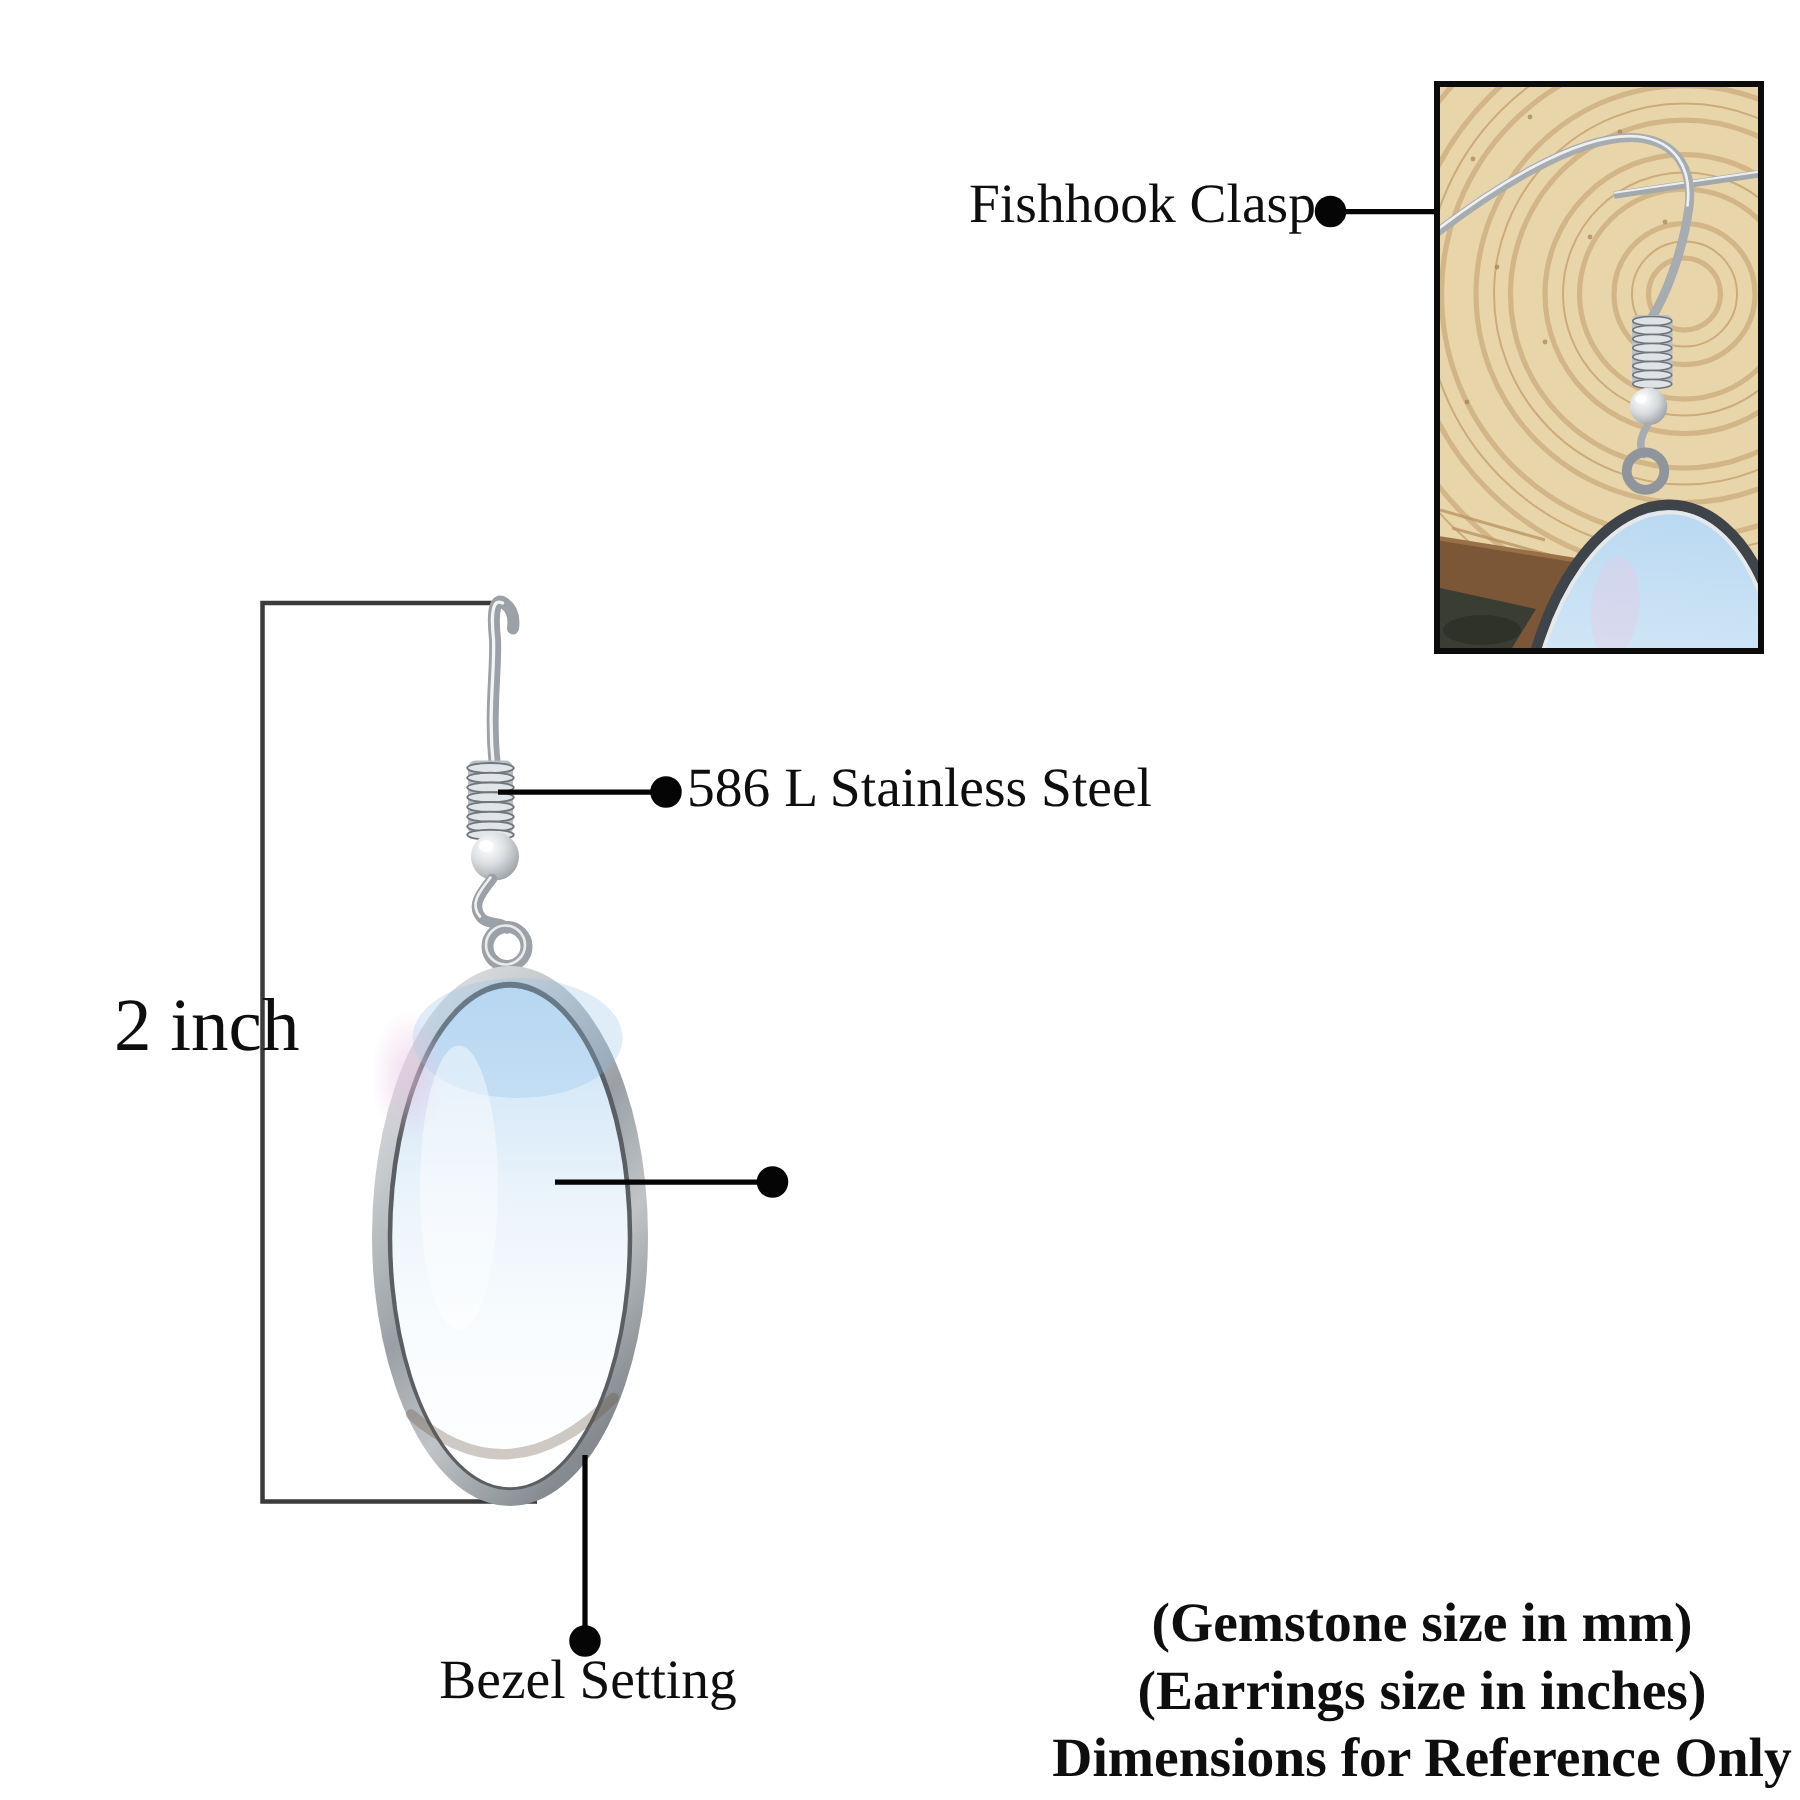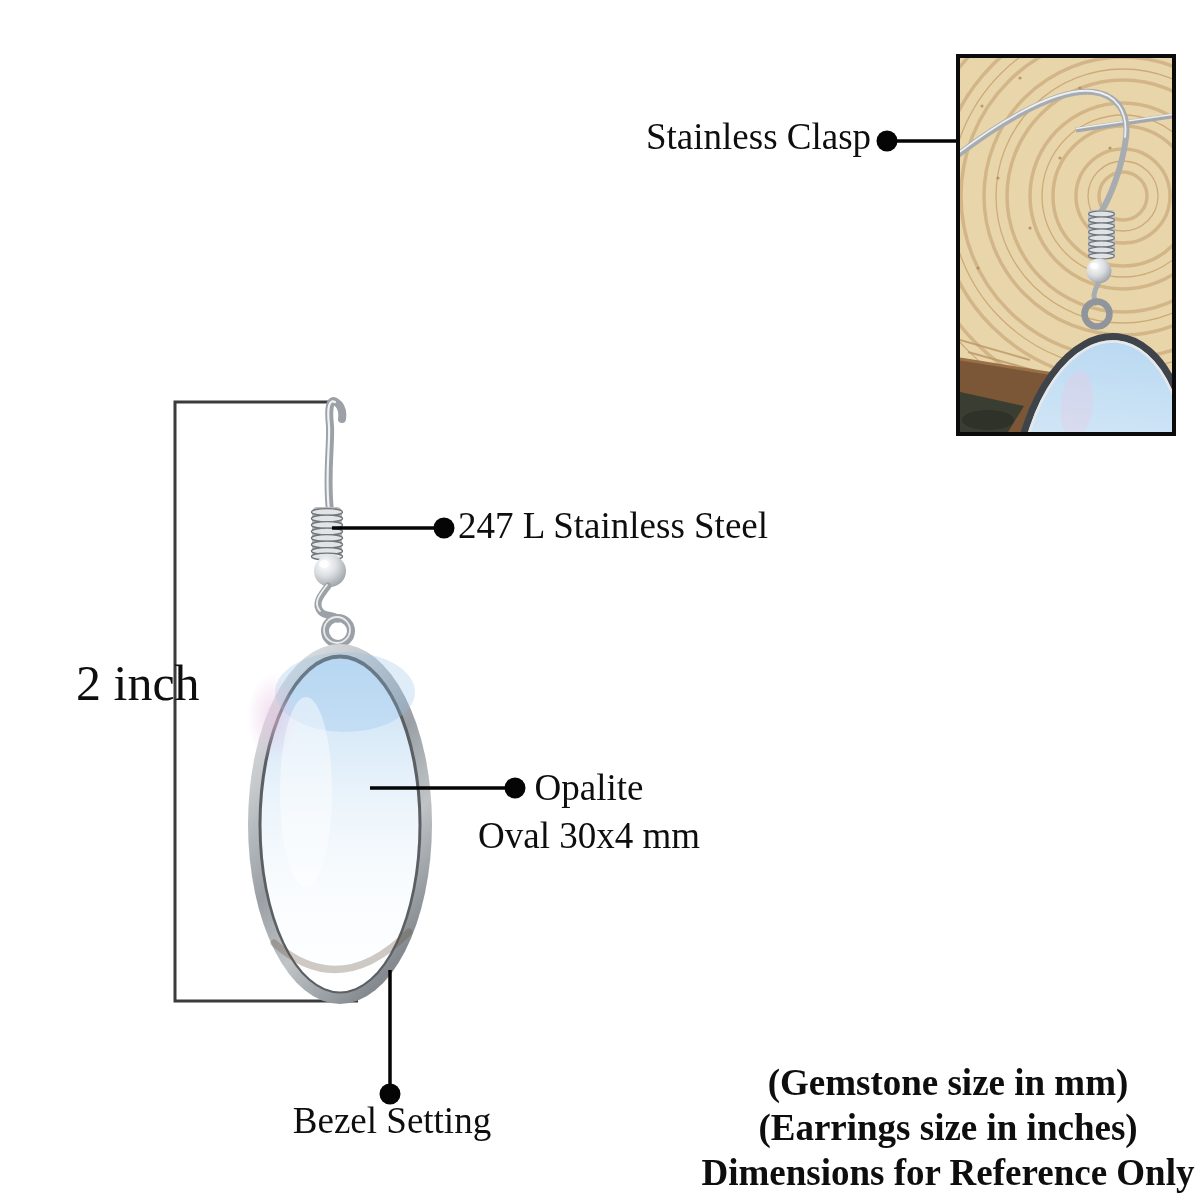--- a/index.html
+++ b/index.html
@@ -207,27 +207,23 @@
       <circle cx="137" cy="256" r="12.5" fill="none" stroke="#8f959b" stroke-width="6.5"></circle>
 
       <g transform="rotate(6 142 432)">
         <ellipse cx="142" cy="432" rx="88" ry="154" fill="url(#pStone)" stroke="#3f444a" stroke-width="7"></ellipse>
         <ellipse cx="142" cy="432" rx="83" ry="149" fill="none" stroke="#e6e8ea" stroke-width="2.5"></ellipse>
         <ellipse cx="108" cy="350" rx="16" ry="34" fill="rgba(235,200,225,0.35)"></ellipse>
       </g>
     </svg>
   </div>
 
-  <div class="lbl lbl-clasp">Stainless Clasp</div>
-  <div class="lbl lbl-steel">247 L Stainless Steel</div>
+  <div class="lbl lbl-clasp">Fishhook Clasp</div>
+  <div class="lbl lbl-steel">586 L Stainless Steel</div>
   <div class="lbl lbl-inch">2 inch</div>
-  <div class="lbl lbl-gem">
-    <span>Opalite</span>
-    <span>Oval 30x4 mm</span>
-  </div>
   <div class="lbl footnotes">
     <div>(Gemstone size in mm)</div>
     <div>(Earrings size in inches)</div>
     <div>Dimensions for Reference Only</div>
   </div>
 
   <div class="lbl lbl-bezel">Bezel Setting</div>
 
 </div>
 

